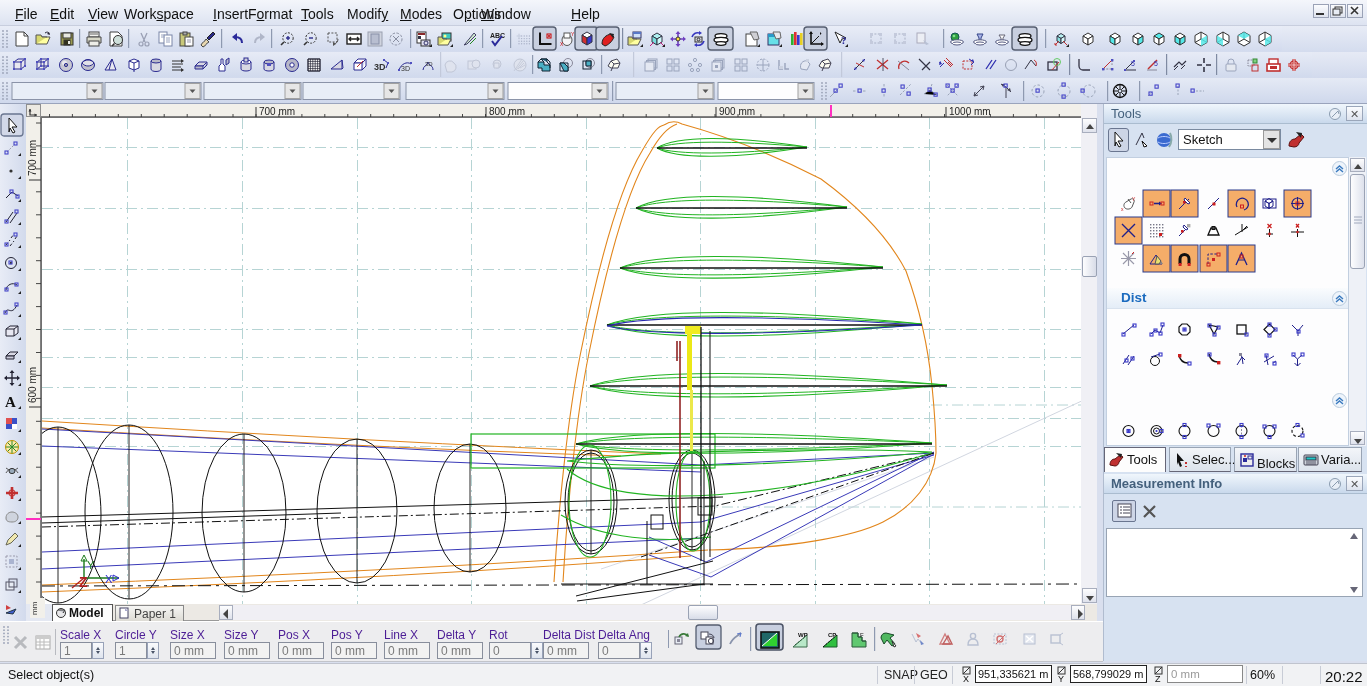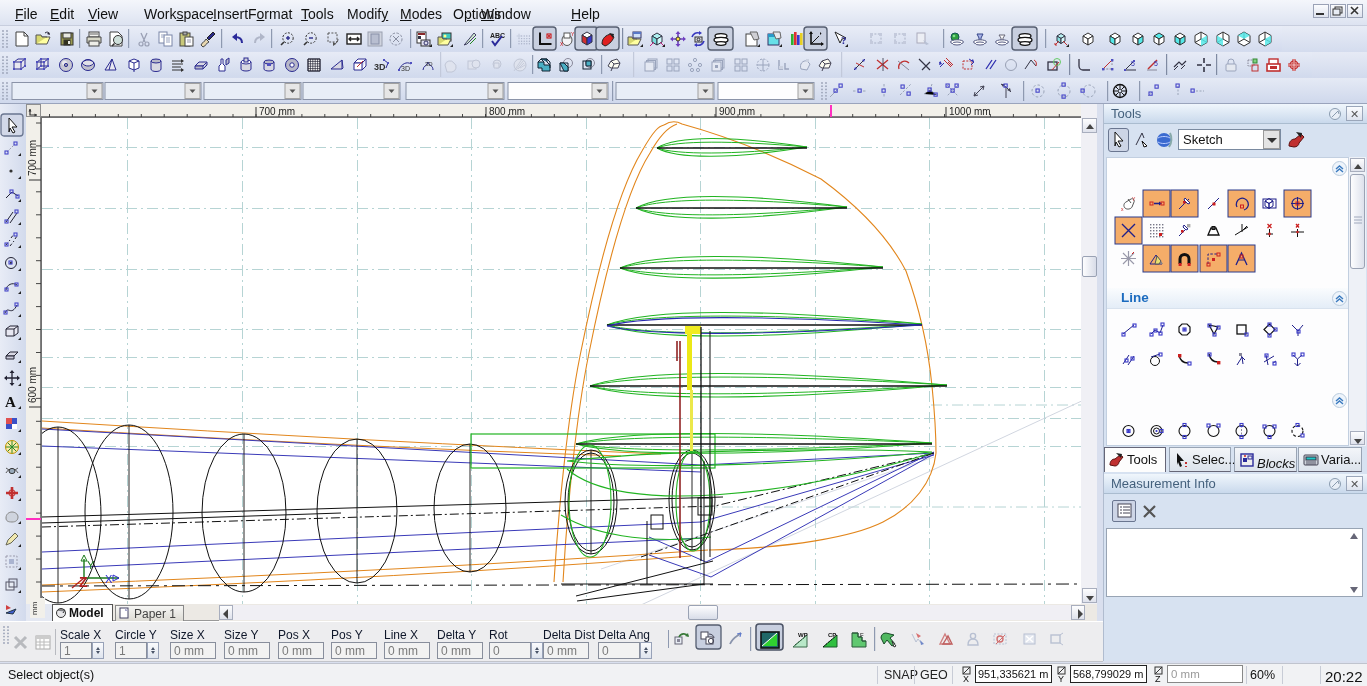--- a/index.html
+++ b/index.html
@@ -15,33 +15,33 @@
 #cornerbox{left:26px;top:104px;width:15px;height:13px;background:#ece9e2;border:1px solid #8f8f8f;}
 #topruler{left:41px;top:104px;width:1040px;height:13px;background:#f2f0ea;border-bottom:1px solid #808080;}
 #leftruler{left:26px;top:117px;width:15px;height:487px;background:#f2f0ea;border-right:1px solid #808080;}
 #canvas{left:41px;top:117px;width:1040px;height:487px;background:#ffffff;border-top:1px solid #707070;border-left:1px solid #707070;}
 #vscroll{left:1081px;top:104px;width:16px;height:500px;background:#f0f0f5;}
 #hstrip{left:26px;top:604px;width:1071px;height:17px;background:#ece9e4;}
 #rightpanel{left:1103px;top:104px;width:264px;height:557px;background:#d7e2f1;border-left:1px solid #b0bccf;}
 #props{left:0;top:621px;width:1103px;height:41px;background:#ededef;border-top:1px solid #fff;border-bottom:1px solid #c2c4ca;}
 #status{left:0;top:663px;width:1367px;height:23px;background:#f1f2f4;}
 .sep1{position:absolute;top:4px;width:1px;height:18px;background:#8e99b0;}
-.fieldlab{position:absolute;top:6px;font-size:12px;color:#0f172a;}
+.fieldlab{position:absolute;top:6px;font-size:12px;color:#4c1d95;}
 .field{position:absolute;top:20px;height:17px;border:1px solid #888e9c;background:#f2f2f2;font-size:12px;color:#7a7a7a;padding:1px 3px;}
 .spin{position:absolute;top:20px;width:12px;height:17px;background:linear-gradient(#fafbfd,#dfe4ee);border:1px solid #98a2b8;}
 .spin:before{content:"";position:absolute;left:3px;top:2px;border:2.5px solid transparent;border-bottom:3.5px solid #4a5468;}
 .spin:after{content:"";position:absolute;left:3px;bottom:2px;border:2.5px solid transparent;border-top:3.5px solid #4a5468;}
 </style>
 </head>
 <body>
 <div class="abs" id="menubar">
 <span class="mi" style="left:15px"><u>F</u>ile</span>
 <span class="mi" style="left:50px"><u>E</u>dit</span>
 <span class="mi" style="left:88px"><u>V</u>iew</span>
-<span class="mi" style="left:144px">Work<u>s</u>pace</span>
+<span class="mi" style="left:124px">Work<u>s</u>pace</span>
 <span class="mi" style="left:213px"><u>I</u>nsert</span>
 <span class="mi" style="left:248px">F<u>o</u>rmat</span>
 <span class="mi" style="left:301px"><u>T</u>ools</span>
 <span class="mi" style="left:347px">Modif<u>y</u></span>
 <span class="mi" style="left:400px"><u>M</u>odes</span>
 <span class="mi" style="left:453px">O<u>p</u>tions</span>
 <span class="mi" style="left:481px"><u>W</u>indow</span>
 <span class="mi" style="left:571px"><u>H</u>elp</span>
 <div class="abs" style="left:1313px;top:4px;width:16px;height:14px;background:linear-gradient(#fbfcfe,#dfe3ee);border:1px solid #9aa2b6;"></div>
     <div class="abs" style="left:1330px;top:4px;width:16px;height:14px;background:linear-gradient(#fbfcfe,#dfe3ee);border:1px solid #9aa2b6;"></div>
@@ -1220,21 +1220,21 @@
       </svg></div>
     <div class="abs" style="left:246px;top:70px;width:15px;height:95px;background:linear-gradient(90deg,#fdfdfe,#dde1ec);border:1px solid #9aa2b4;border-radius:3px;"></div>
     <svg class="abs" style="left:249px;top:112px" width="10" height="10">
       <path d="M1 1h8M1 4h8M1 7h8" stroke="#a0a8bc"></path>
     </svg>
     <svg class="abs" style="left:228px;top:57px" width="15" height="15">
       <circle cx="7.5" cy="7.5" r="7" fill="#eef4fb" stroke="#b8cadc"></circle>
       <path d="M4 8l3.5-3L11 8M4 11l3.5-3 3.5 3" fill="none" stroke="#3a7abf" stroke-width="1.4"></path>
     </svg>
     <div class="abs" style="left:3px;top:184px;width:241px;height:21px;background:linear-gradient(#fafcfe,#e4edf7);border-bottom:1px solid #d8e2ee;">
-      <span style="position:absolute;left:14px;top:2px;font-size:13.5px;font-weight:bold;color:#1b6bbf;">Line</span>
+      <span style="position:absolute;left:14px;top:2px;font-size:13.5px;font-weight:bold;color:#1b6bbf;">Dist</span>
     </div>
     <svg class="abs" style="left:228px;top:187px" width="15" height="15">
       <circle cx="7.5" cy="7.5" r="7" fill="#eef4fb" stroke="#b8cadc"></circle>
       <path d="M4 8l3.5-3L11 8M4 11l3.5-3 3.5 3" fill="none" stroke="#3a7abf" stroke-width="1.4"></path>
     </svg>
     <svg class="abs" style="left:228px;top:289px" width="15" height="15">
       <circle cx="7.5" cy="7.5" r="7" fill="#eef4fb" stroke="#b8cadc"></circle>
       <path d="M4 8l3.5-3L11 8M4 11l3.5-3 3.5 3" fill="none" stroke="#3a7abf" stroke-width="1.4"></path>
     </svg>
     <svg class="abs" style="left:0;top:0" width="245" height="342">
@@ -1467,21 +1467,21 @@
         <rect x="6" y="12.5" width="3" height="3" fill="none" stroke="#3a3ac8" stroke-width="1.1"></rect>
       </g>
       <g transform="translate(186,319)">
         <circle cx="7.5" cy="8" r="5.5" fill="none" stroke="#111" stroke-width="1.1" stroke-dasharray="3 2"></circle>
         <rect x="6" y="0.5" width="3" height="3" fill="none" stroke="#3a3ac8" stroke-width="1.1"></rect>
         <rect x="11" y="11" width="3" height="3" fill="none" stroke="#3a3ac8" stroke-width="1.1"></rect>
       </g>
     </svg>
     <div class="abs" style="left:0px;top:343px;width:62px;height:25px;background:#fdfdfd;border:1px solid #667;border-bottom:none;font-size:13px;color:#111;padding:4px 2px 0 22px;">Tools</div>
     <div class="abs" style="left:65px;top:343px;width:62px;height:25px;background:linear-gradient(#f3f5f9,#dce3ec);border:1px solid #99a4b4;border-bottom:1px solid #667;font-size:13px;color:#111;padding:4px 2px 0 22px;">Selec...</div>
-    <div class="abs" style="left:130px;top:343px;width:63px;height:25px;background:linear-gradient(#f3f5f9,#dce3ec);border:1px solid #99a4b4;border-bottom:1px solid #667;font-size:13px;color:#111;padding:8px 2px 0 22px;font-style:italic;">Blocks</div>
+    <div class="abs" style="left:130px;top:343px;width:63px;height:25px;background:linear-gradient(#f3f5f9,#dce3ec);border:1px solid #99a4b4;border-bottom:1px solid #667;font-size:13px;color:#111;padding:8px 2px 0 22px;">Blocks</div>
     <div class="abs" style="left:194px;top:343px;width:64px;height:25px;background:linear-gradient(#f3f5f9,#dce3ec);border:1px solid #99a4b4;border-bottom:1px solid #667;font-size:13px;color:#111;padding:4px 2px 0 22px;">Varia...</div>
     <svg class="abs" style="left:4px;top:347px" width="17" height="17">
       <path d="M2 14c0-4 2-6 5-6l5-4 3 2-4 5c0 2-2 4-4 4z" fill="#c03030" stroke="#5a1010"></path>
       <path d="M8 2l6 1-1 4" fill="#222"></path>
     </svg>
     <svg class="abs" style="left:70px;top:348px" width="16" height="16">
       <path d="M3 1l7 8-4 0 2 5-2 1-2-5-1 3z" fill="#111"></path>
       <path d="M12 10v2M12 14v1" stroke="#c03030" stroke-width="2"></path>
     </svg>
     <svg class="abs" style="left:135px;top:348px" width="17" height="17">
@@ -1489,21 +1489,21 @@
       <rect x="4" y="6" width="4" height="4" fill="#2a2a9a"></rect>
       <rect x="9" y="4" width="4" height="3" fill="none" stroke="#2a2a9a"></rect>
       <circle cx="6" cy="4" r="1" fill="#c22"></circle>
     </svg>
     <svg class="abs" style="left:199px;top:348px" width="17" height="17">
       <rect x="1" y="3" width="14" height="10" rx="1" fill="#cdd2da" stroke="#445"></rect>
       <rect x="3" y="5" width="10" height="3" fill="#20c8c8" stroke="#334"></rect>
       <path d="M3 10h10M3 12h10" stroke="#556"></path>
     </svg>
     <div class="abs" style="left:0px;top:370px;width:264px;height:20px;background:linear-gradient(#f0f6fc,#c9d9ec);border-bottom:1px solid #aabccf;">
-      <span style="position:absolute;left:7px;top:2px;font-size:13px;color:#44607c;">Measurement Info</span>
+      <span style="position:absolute;left:7px;top:2px;font-size:13px;color:#44607c;font-weight:bold;">Measurement Info</span>
       <svg class="abs" style="left:224px;top:3px" width="15" height="14">
         <circle cx="7" cy="7" r="5.5" fill="#e8eef6" stroke="#8a9cb0"></circle>
         <path d="M4 10l6-6M10 4l1 3" stroke="#8a9cb0" fill="none"></path>
       </svg>
       <div class="abs" style="left:242px;top:2px;width:17px;height:15px;background:linear-gradient(#fbfcfe,#dde3ee);border:1px solid #9aa6ba;font-size:11px;color:#555;text-align:center;line-height:14px;">✕</div>
     </div>
     <div class="abs" style="left:8px;top:396px;width:24px;height:22px;background:#cdd5e6;border:1px solid #6a7690;border-radius:2px;"></div>
     <svg class="abs" style="left:13px;top:399px" width="16" height="16">
       <rect x="1" y="1" width="13" height="13" fill="#fff" stroke="#445"></rect>
       <path d="M3 4h2M3 7h2M3 10h2M6 4h7M6 7h7M6 10h7" stroke="#445"></path>

